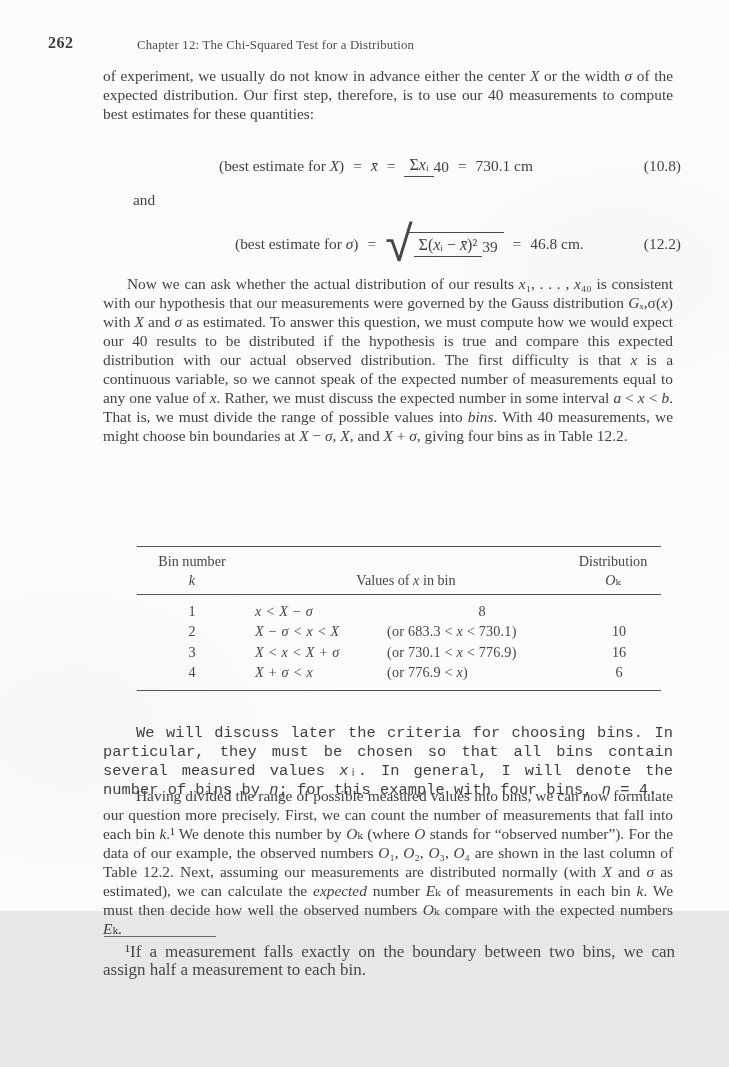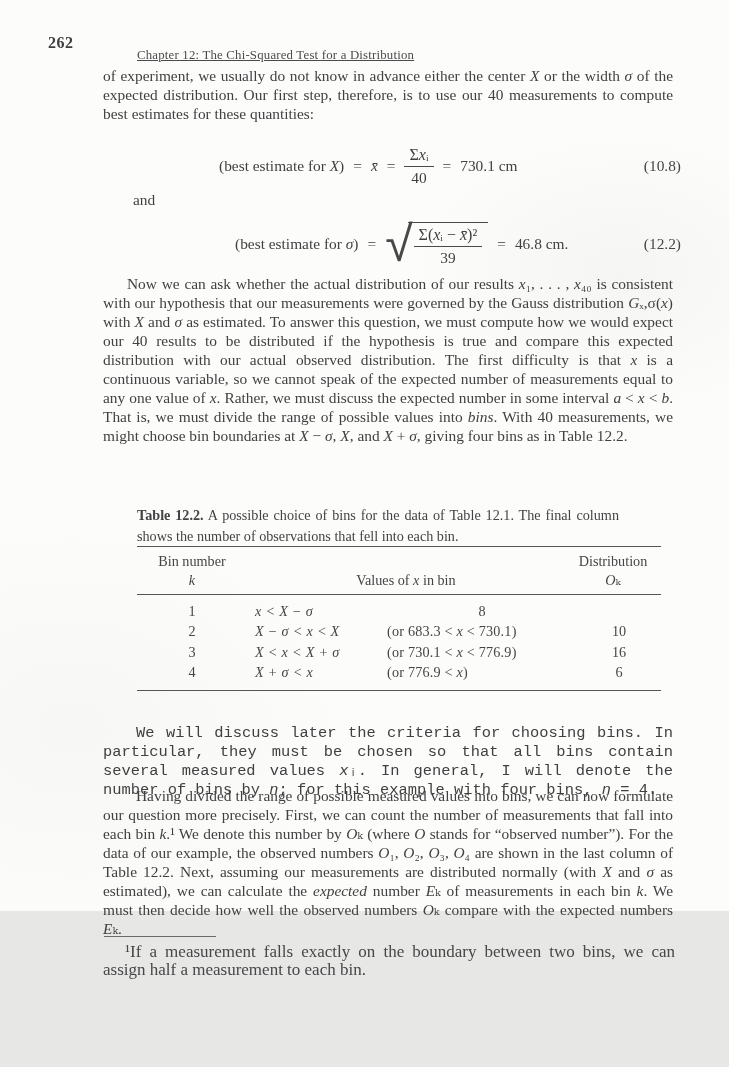--- a/index.html
+++ b/index.html
@@ -7,42 +7,42 @@
   .page{
     position:relative;width:729px;height:911px;
     background:#fcfcfa;
     background-image:radial-gradient(ellipse 300px 200px at 85% 30%, rgba(120,120,115,0.05), transparent 70%),
                      radial-gradient(ellipse 400px 300px at 10% 80%, rgba(120,120,115,0.04), transparent 70%);
     color:#3e3e40;
     font-family:"Liberation Serif","DejaVu Serif",serif;
   }
   
   .pagenum{position:absolute;left:48px;top:34px;font-size:16px;font-weight:bold;letter-spacing:0.5px;}
-  .chapter{position:absolute;left:137px;top:48px;font-size:12.8px;color:#4b4b4d;letter-spacing:0.2px;text-decoration:underline;}
+  .chapter{position:absolute;left:137px;top:38px;font-size:12.8px;color:#4b4b4d;letter-spacing:0.2px;}
   
   .body{
     position:absolute;left:103px;width:570px;margin:0;
     font-size:15.4px;line-height:19px;text-align:justify;color:#403f41;
   }
   .p1{top:66px;}
   .p2{top:274px;text-indent:24px;}
   .p3{top:724px;text-indent:33px;font-family:Liberation Mono, monospace;}
   .p4{top:786px;text-indent:33px;}
   .and{top:190px;left:133px;width:100px;text-align:left;}
   
   .equation{
     position:absolute;left:103px;width:570px;display:flex;align-items:center;
     font-size:15.4px;color:#403f41;
   }
   .eq1{top:141px;height:50px;}
   .eq2{top:213px;height:62px;}
   .eq1 .eqbody{margin-left:116px;display:flex;align-items:center;}
   .eq2 .eqbody{margin-left:132px;display:flex;align-items:center;}
   .eqs{margin:0 9px;}
-  .frac{display:inline-flex;flex-direction:column;align-items:center;line-height:19px;}
+  .frac{display:inline-flex;flex-direction:row;align-items:center;line-height:19px;}
   .frac .num{padding:0 5px 2px;border-bottom:1.2px solid #4a4a4c;}
   .frac .den{padding-top:1px;}
   .sigma{font-size:16px;}
   .sqrt{display:inline-flex;align-items:center;}
   .sqrt .sign{font-family:"DejaVu Sans",sans-serif;font-size:50px;font-weight:200;line-height:46px;margin-right:-5px;color:#48484a;}
   .sqrt .content{border-top:1.3px solid #4a4a4c;padding:2px 6px 0 6px;}
   .eqnum{position:absolute;right:-8px;top:50%;transform:translateY(-50%);color:#454547;}
   
   .caption{position:absolute;left:137px;top:505px;width:482px;margin:0;font-size:14.2px;line-height:20.5px;color:#434345;text-align:justify;}
   .caplabel{font-weight:bold;}
@@ -107,21 +107,20 @@
         </span>
       </span>
       <span class="eqs">=</span>
       <span>46.8 cm.</span>
     </span>
     <span class="eqnum">(12.2)</span>
   </div>
 
   <p class="body p2">Now we can ask whether the actual distribution of our results <i>x</i>₁, . . . , <i>x</i>₄₀ is consistent with our hypothesis that our measurements were governed by the Gauss distribution <i>G</i>ₓ,σ(<i>x</i>) with <i>X</i> and <i>σ</i> as estimated. To answer this question, we must compute how we would expect our 40 results to be distributed if the hypothesis is true and compare this expected distribution with our actual observed distribution. The first difficulty is that <i>x</i> is a continuous variable, so we cannot speak of the expected number of measurements equal to any one value of <i>x</i>. Rather, we must discuss the expected number in some interval <i>a</i> &lt; <i>x</i> &lt; <i>b</i>. That is, we must divide the range of possible values into <i>bins</i>. With 40 measurements, we might choose bin boundaries at <i>X</i> − <i>σ</i>, <i>X</i>, and <i>X</i> + <i>σ</i>, giving four bins as in Table 12.2.</p>
 
-  <p class="caption"><span class="caplabel">Table 12.2.</span> <span>A possible choice of bins for the data of Table 12.1. The final column shows the number of observations that fell into each bin.</span></p>
 
   <div class="tbl">
     <div class="rule"></div>
     <div class="thead">
       <div class="hc1">
         <span>Bin number</span>
         <span class="ital">k</span>
       </div>
       <div class="hc2">Values of <i>x</i> in bin</div>
       <div class="hc3">

